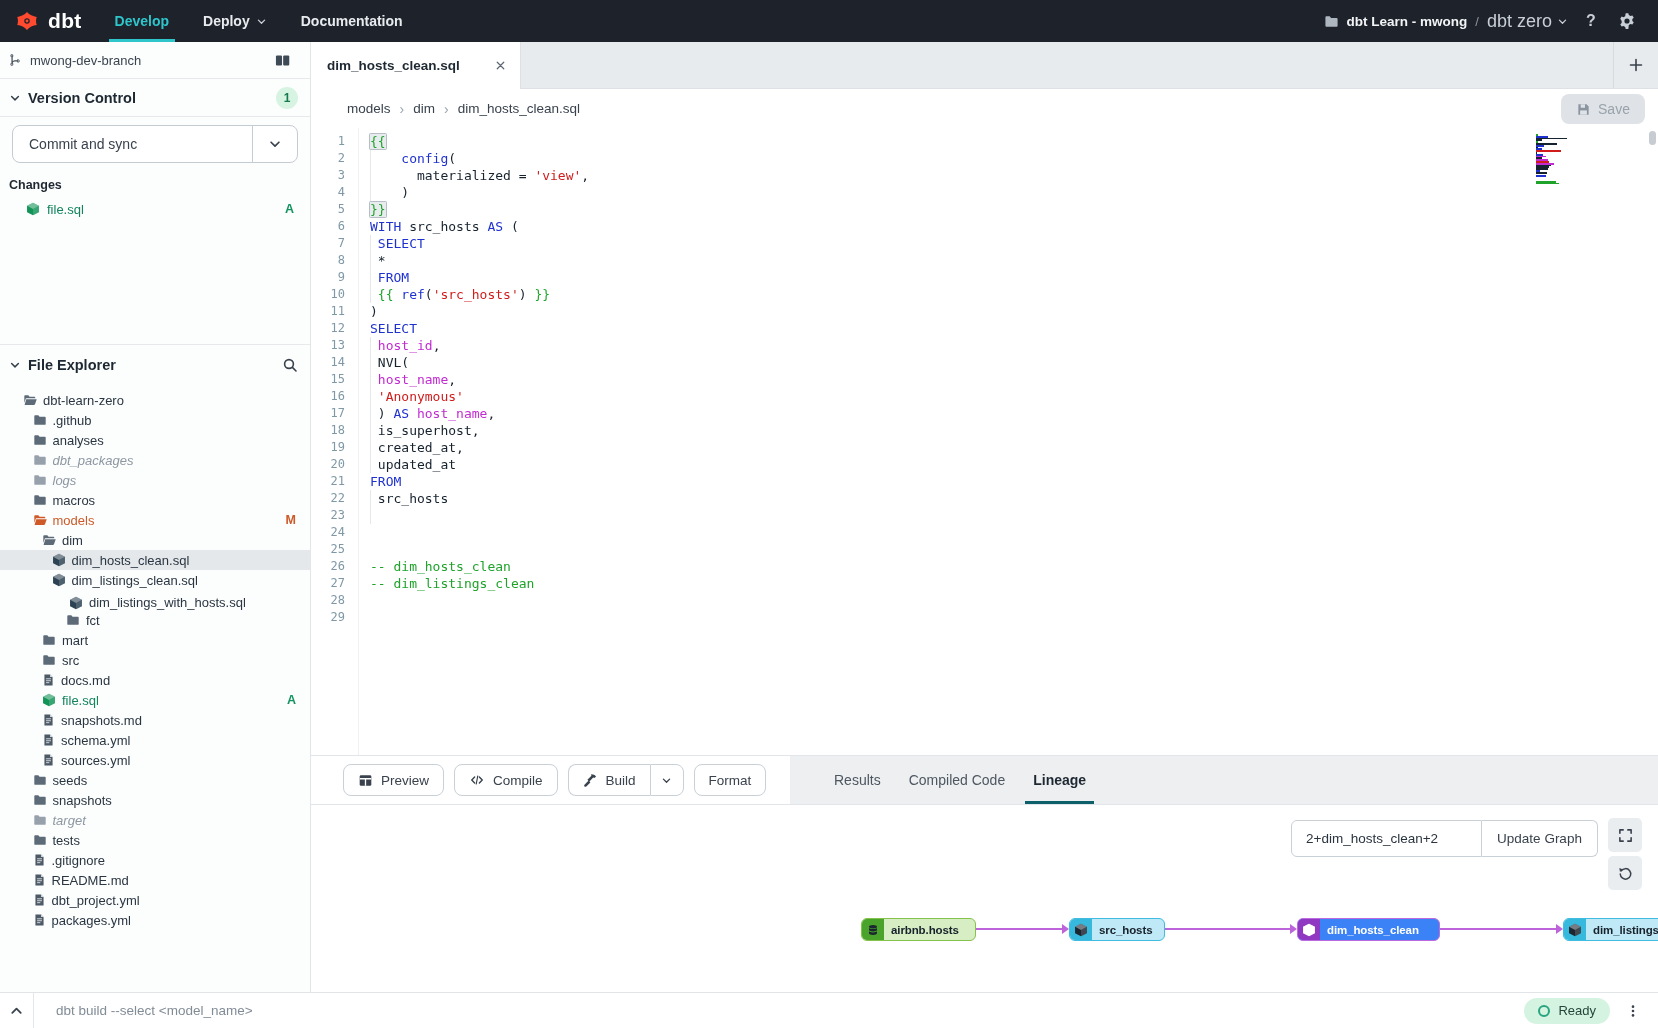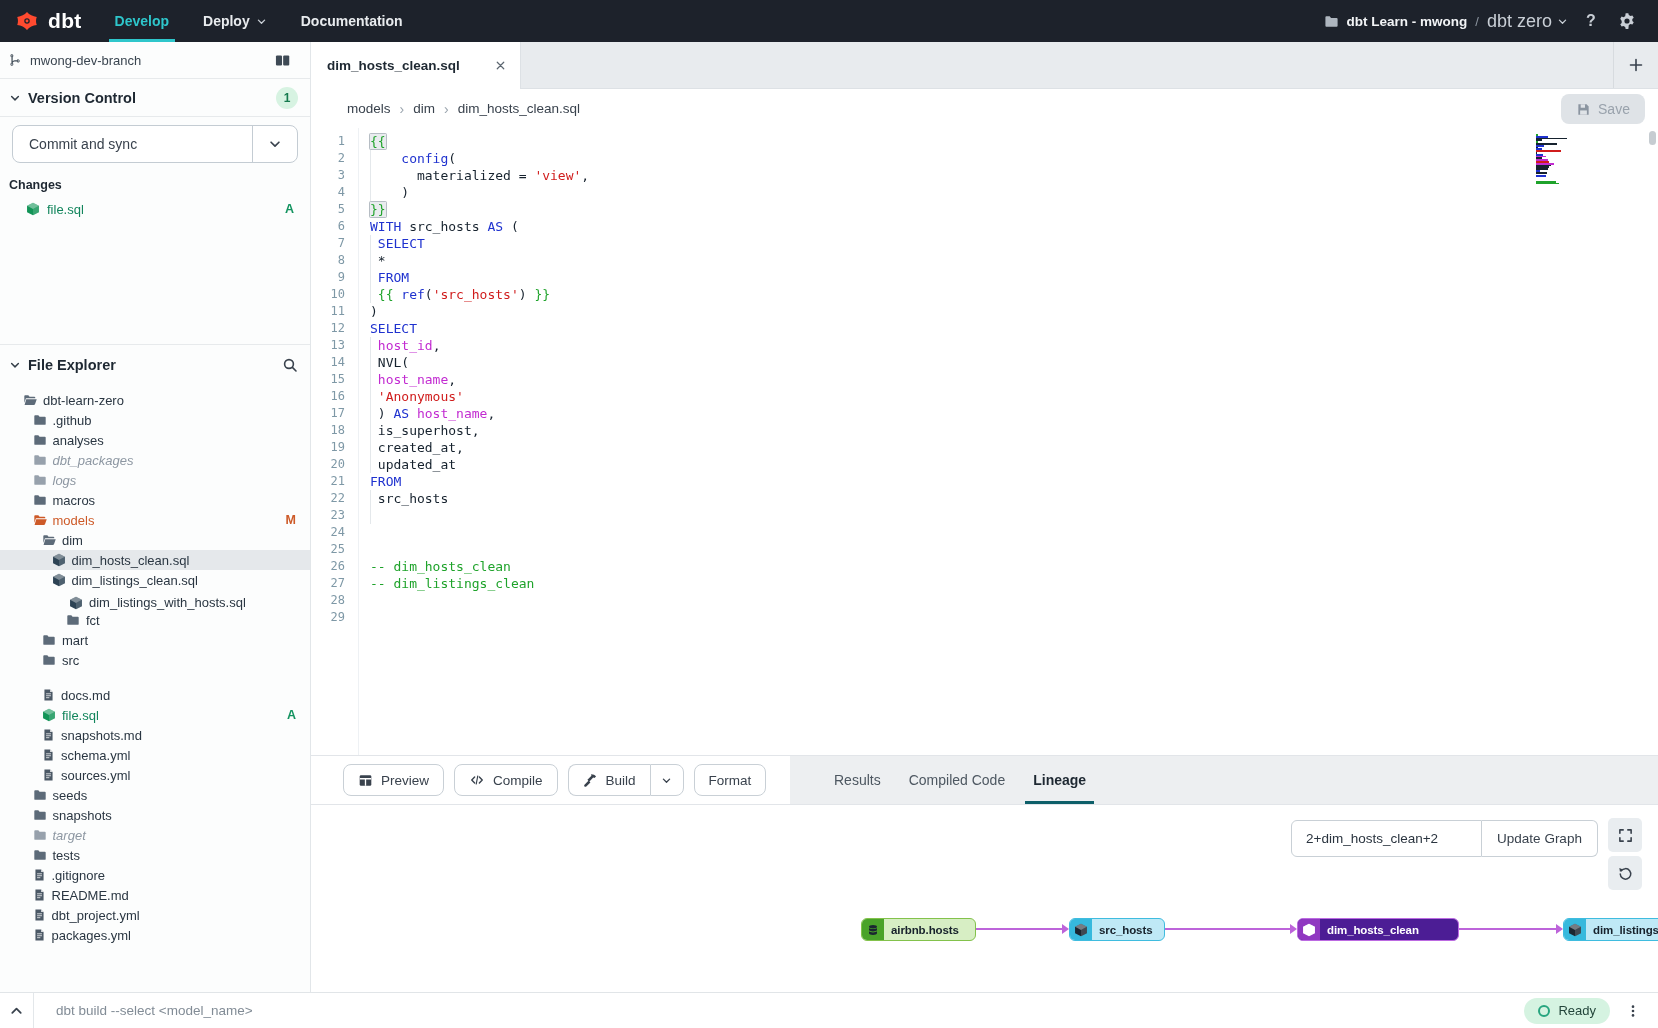--- a/index.html
+++ b/index.html
@@ -422,21 +422,21 @@
           <span class="tree-label">mart</span>
         </div>
         <div class="tree-row" style="padding-left: 42px;">
           <span class="icon" style="color: rgb(93, 107, 121);">
             <svg width="14" height="14" viewBox="0 0 16 16">
               <path fill="currentColor" d="M1.5 3.5c0-.6.4-1 1-1h3.6l1.4 1.7h6c.6 0 1 .4 1 1v7.3c0 .6-.4 1-1 1h-11c-.6 0-1-.4-1-1z"></path>
             </svg>
           </span>
           <span class="tree-label">src</span>
         </div>
-        <div class="tree-row" style="padding-left: 42px; margin-top: 15px;">
+        <div class="tree-row" style="padding-left: 42px;">
           <span class="icon" style="color: rgb(76, 89, 102);">
             <svg width="13" height="14" viewBox="0 0 16 16">
               <path fill="currentColor" d="M3 1.2h7l3 3v10.6H3z"></path>
               <path fill="#fcfdfd" opacity=".85" d="M10 1.2l3 3h-3z"></path>
               <rect x="5" y="6" width="6" height="1.1" fill="#fcfdfd" opacity=".85"></rect>
               <rect x="5" y="8.4" width="6" height="1.1" fill="#fcfdfd" opacity=".85"></rect>
               <rect x="5" y="10.8" width="4" height="1.1" fill="#fcfdfd" opacity=".85"></rect>
             </svg>
           </span>
           <span class="tree-label">docs.md</span>
@@ -792,21 +792,21 @@
           <div class="node" style="left: 758px; width: 96px; background: rgb(191, 233, 246); border-color: rgb(63, 188, 223);">
             <span class="node-chip" style="background: rgb(54, 185, 221); color: rgb(27, 38, 49);">
               <svg width="14" height="14" viewBox="0 0 16 16">
                 <path fill="currentColor" d="M8 .8l6.8 3.6v7.2L8 15.2l-6.8-3.6V4.4z"></path>
                 <path fill="#fff" opacity=".4" d="M8 .8l6.8 3.6L8 8 1.2 4.4z"></path>
                 <path fill="#fff" opacity=".16" d="M14.8 4.4v7.2L8 15.2V8z"></path>
               </svg>
             </span>
             <span class="node-label" style="color: rgb(23, 33, 43);">src_hosts</span>
           </div>
-          <div class="node" style="left: 986px; width: 162px; background: #4c1d95; border-color: rgb(188, 106, 226);">
+          <div class="node" style="left: 986px; width: 143px; background: #3b82f6; border-color: rgb(188, 106, 226);">
             <span class="node-chip" style="background: rgb(144, 56, 193); color: rgb(255, 255, 255);">
               <svg width="14" height="14" viewBox="0 0 16 16">
                 <path fill="currentColor" d="M8 .8l6.8 3.6v7.2L8 15.2l-6.8-3.6V4.4z"></path>
                 <path fill="#fff" opacity=".4" d="M8 .8l6.8 3.6L8 8 1.2 4.4z"></path>
                 <path fill="#fff" opacity=".16" d="M14.8 4.4v7.2L8 15.2V8z"></path>
               </svg>
             </span>
             <span class="node-label" style="color: rgb(255, 255, 255);">dim_hosts_clean</span>
           </div>
           <div class="node" style="left: 1252px; width: 190px; background: rgb(191, 233, 246); border-color: rgb(63, 188, 223);">

